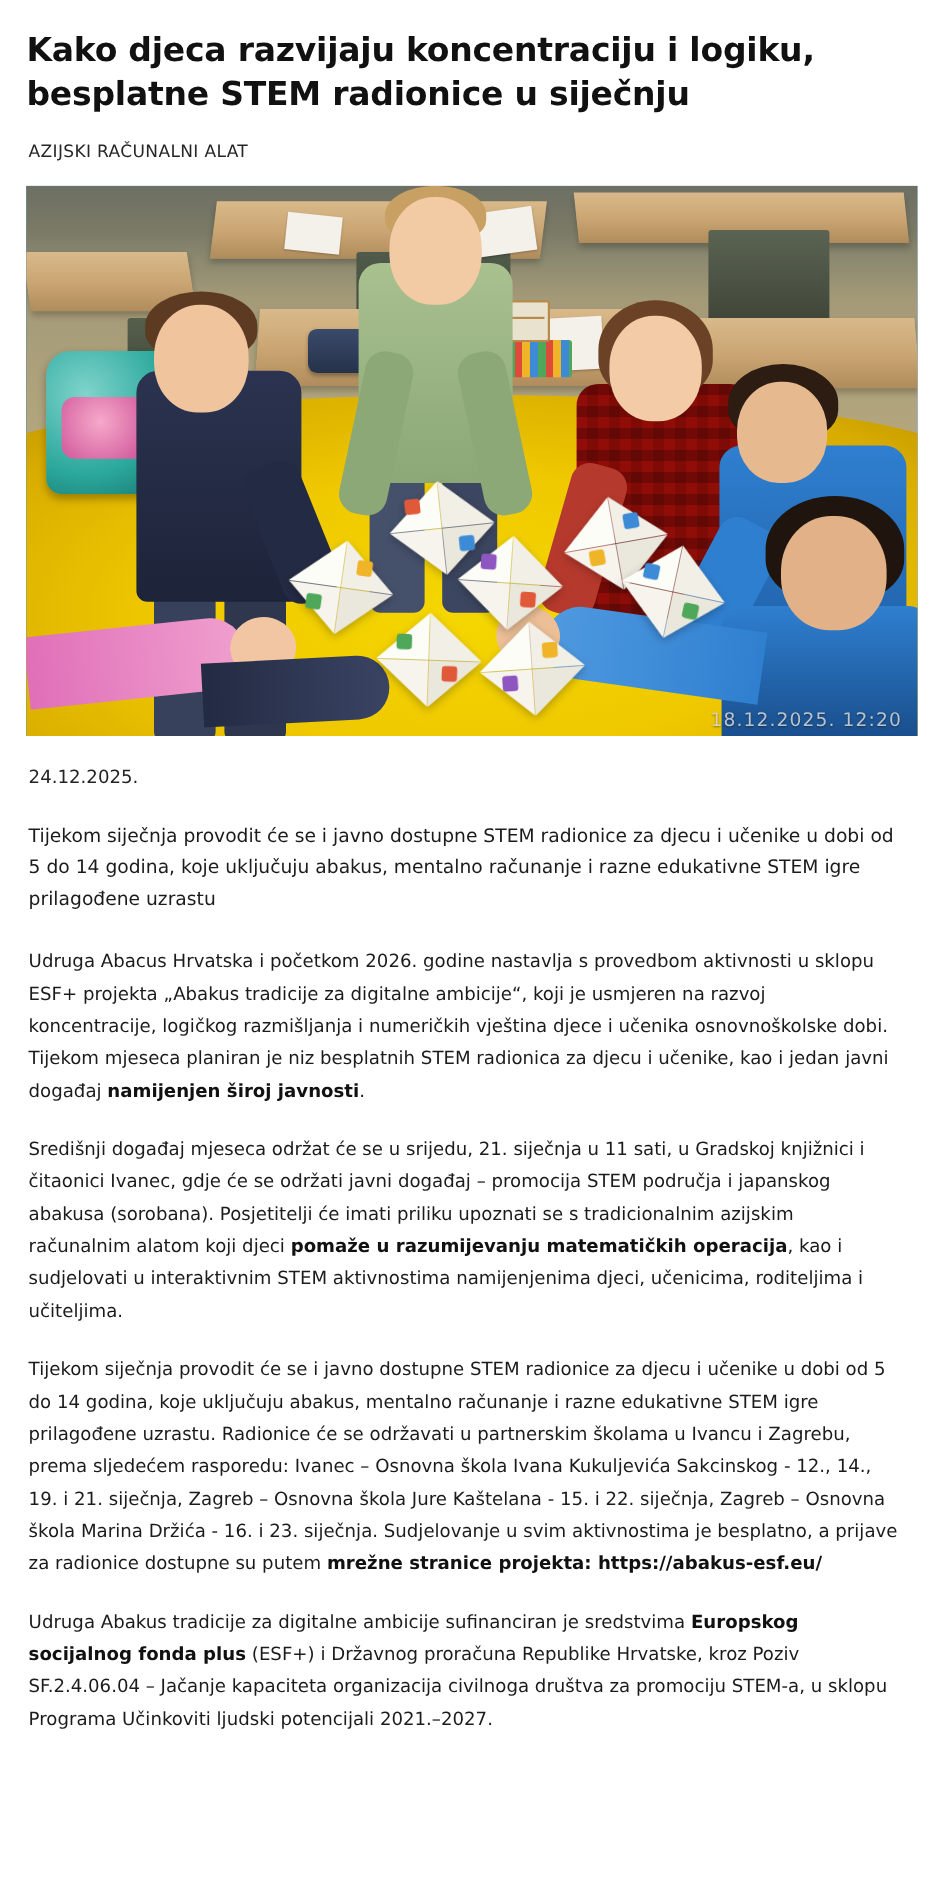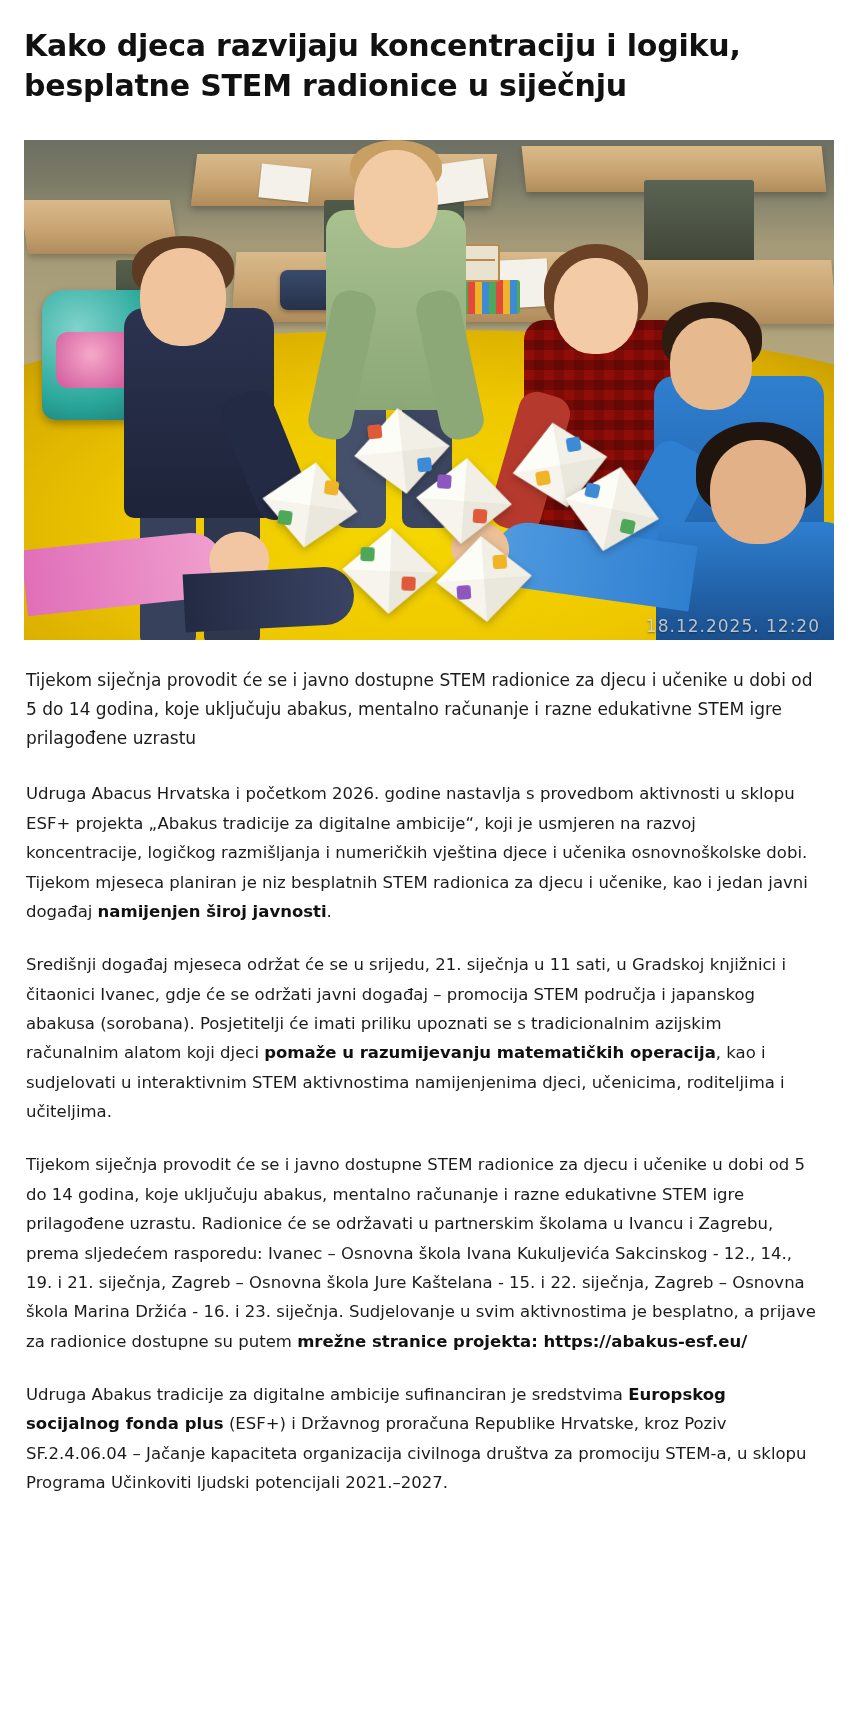--- a/index.html
+++ b/index.html
@@ -19,21 +19,21 @@
     box-sizing: border-box;
     padding: 26px 24px 30px 24px;
   }
   .headline {
     font-family: "DejaVu Sans", sans-serif;
     font-size: 30px;
     line-height: 1.33;
     font-weight: bold;
     letter-spacing: -0.2px;
     color: #111111;
-    margin: 0 0 34px 0;
+    margin: 0 0 23px 0;
     max-width: 740px;
   }
   .kicker {
     font-size: 15.5px;
     letter-spacing: 0.3px;
     color: #262626;
     margin: 0 0 22px 2px;
     text-transform: uppercase;
   }
   .figure {
@@ -235,20 +235,21 @@
   }
   .para b, .lede b { font-weight: bold; color:#111; }
 </style>
 </head>
 <body>
 
 <div class="page">
 
   <h1 class="headline">Kako djeca razvijaju koncentraciju i logiku, besplatne STEM radionice u siječnju</h1>
 
+  <div class="kicker">AZIJSKI RAČUNALNI ALAT</div>
 
   <figure class="figure">
     <div class="photo">
       <div class="bg-wood"></div>
       <div class="desk d1"></div>
       <div class="desk d2"></div>
       <div class="desk d5"></div>
       <div class="chair c1"></div>
       <div class="chair c2"></div>
       <div class="chair c3"></div>
@@ -361,20 +362,21 @@
           <div class="q c"></div>
           <div class="q d"></div>
         <div class="dot" style="left:18px;top:22px;background:#3d8bd6"></div>
         <div class="dot" style="left:60px;top:50px;background:#4fa85a"></div>
       </div>
     </div>
     <div class="timestamp">18.12.2025. 12:20</div>
   </figure>
 
   <div class="meta">
+    <div>24.12.2025.</div>
   </div>
 
   <p class="lede">Tijekom siječnja provodit će se i javno dostupne STEM radionice za djecu i učenike u dobi od 5 do 14 godina, koje uključuju abakus, mentalno računanje i razne edukativne STEM igre prilagođene uzrastu</p>
 
   <div>
     <p class="para"><span>Udruga Abacus Hrvatska i početkom 2026. godine nastavlja s provedbom aktivnosti u sklopu ESF+ projekta „Abakus tradicije za digitalne ambicije“, koji je usmjeren na razvoj koncentracije, logičkog razmišljanja i numeričkih vještina djece i učenika osnovnoškolske dobi.  Tijekom mjeseca planiran je niz besplatnih STEM radionica za djecu i učenike, kao i jedan javni događaj </span><b>namijenjen široj javnosti</b><span>.</span></p>
     <p class="para"><span>Središnji događaj mjeseca održat će se u srijedu, 21. siječnja u 11 sati, u Gradskoj knjižnici i čitaonici Ivanec, gdje će se održati javni događaj – promocija STEM područja i japanskog abakusa (sorobana). Posjetitelji će imati priliku upoznati se s tradicionalnim azijskim računalnim alatom koji djeci </span><b>pomaže u razumijevanju matematičkih operacija</b><span>, kao i sudjelovati u interaktivnim STEM aktivnostima namijenjenima djeci, učenicima, roditeljima i učiteljima.</span></p>
     <p class="para"><span>Tijekom siječnja provodit će se i javno dostupne STEM radionice za djecu i učenike u dobi od 5 do 14 godina, koje uključuju abakus, mentalno računanje i razne edukativne STEM igre prilagođene uzrastu. Radionice će se održavati u partnerskim školama u Ivancu i Zagrebu, prema sljedećem rasporedu: Ivanec – Osnovna škola Ivana Kukuljevića Sakcinskog - 12., 14., 19. i 21. siječnja, Zagreb – Osnovna škola Jure Kaštelana - 15. i 22. siječnja,  Zagreb – Osnovna škola Marina Držića - 16. i 23. siječnja. Sudjelovanje u svim aktivnostima je besplatno, a prijave za radionice dostupne su putem </span><b>mrežne stranice projekta: https://abakus-esf.eu/</b></p>
     <p class="para"><span>Udruga Abakus tradicije za digitalne ambicije sufinanciran je sredstvima </span><b>Europskog socijalnog fonda plus</b><span> (ESF+) i Državnog proračuna Republike Hrvatske, kroz Poziv SF.2.4.06.04 – Jačanje kapaciteta organizacija civilnoga društva za promociju STEM-a, u sklopu Programa Učinkoviti ljudski potencijali 2021.–2027.</span></p>
   </div>

